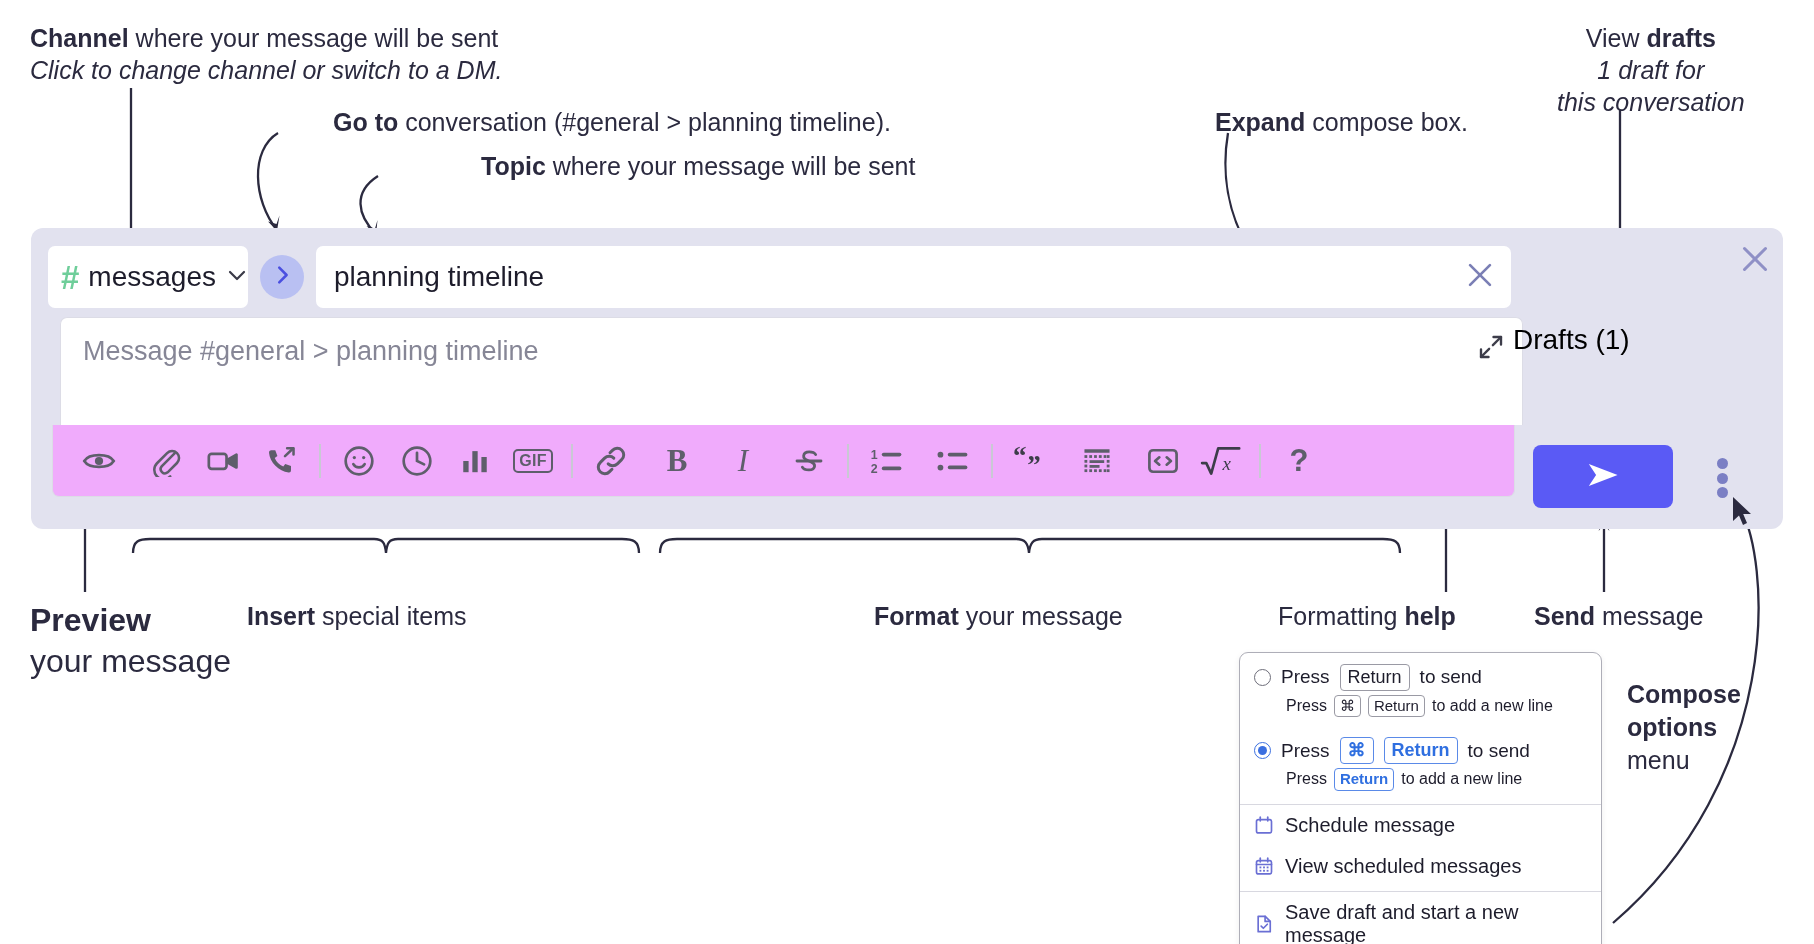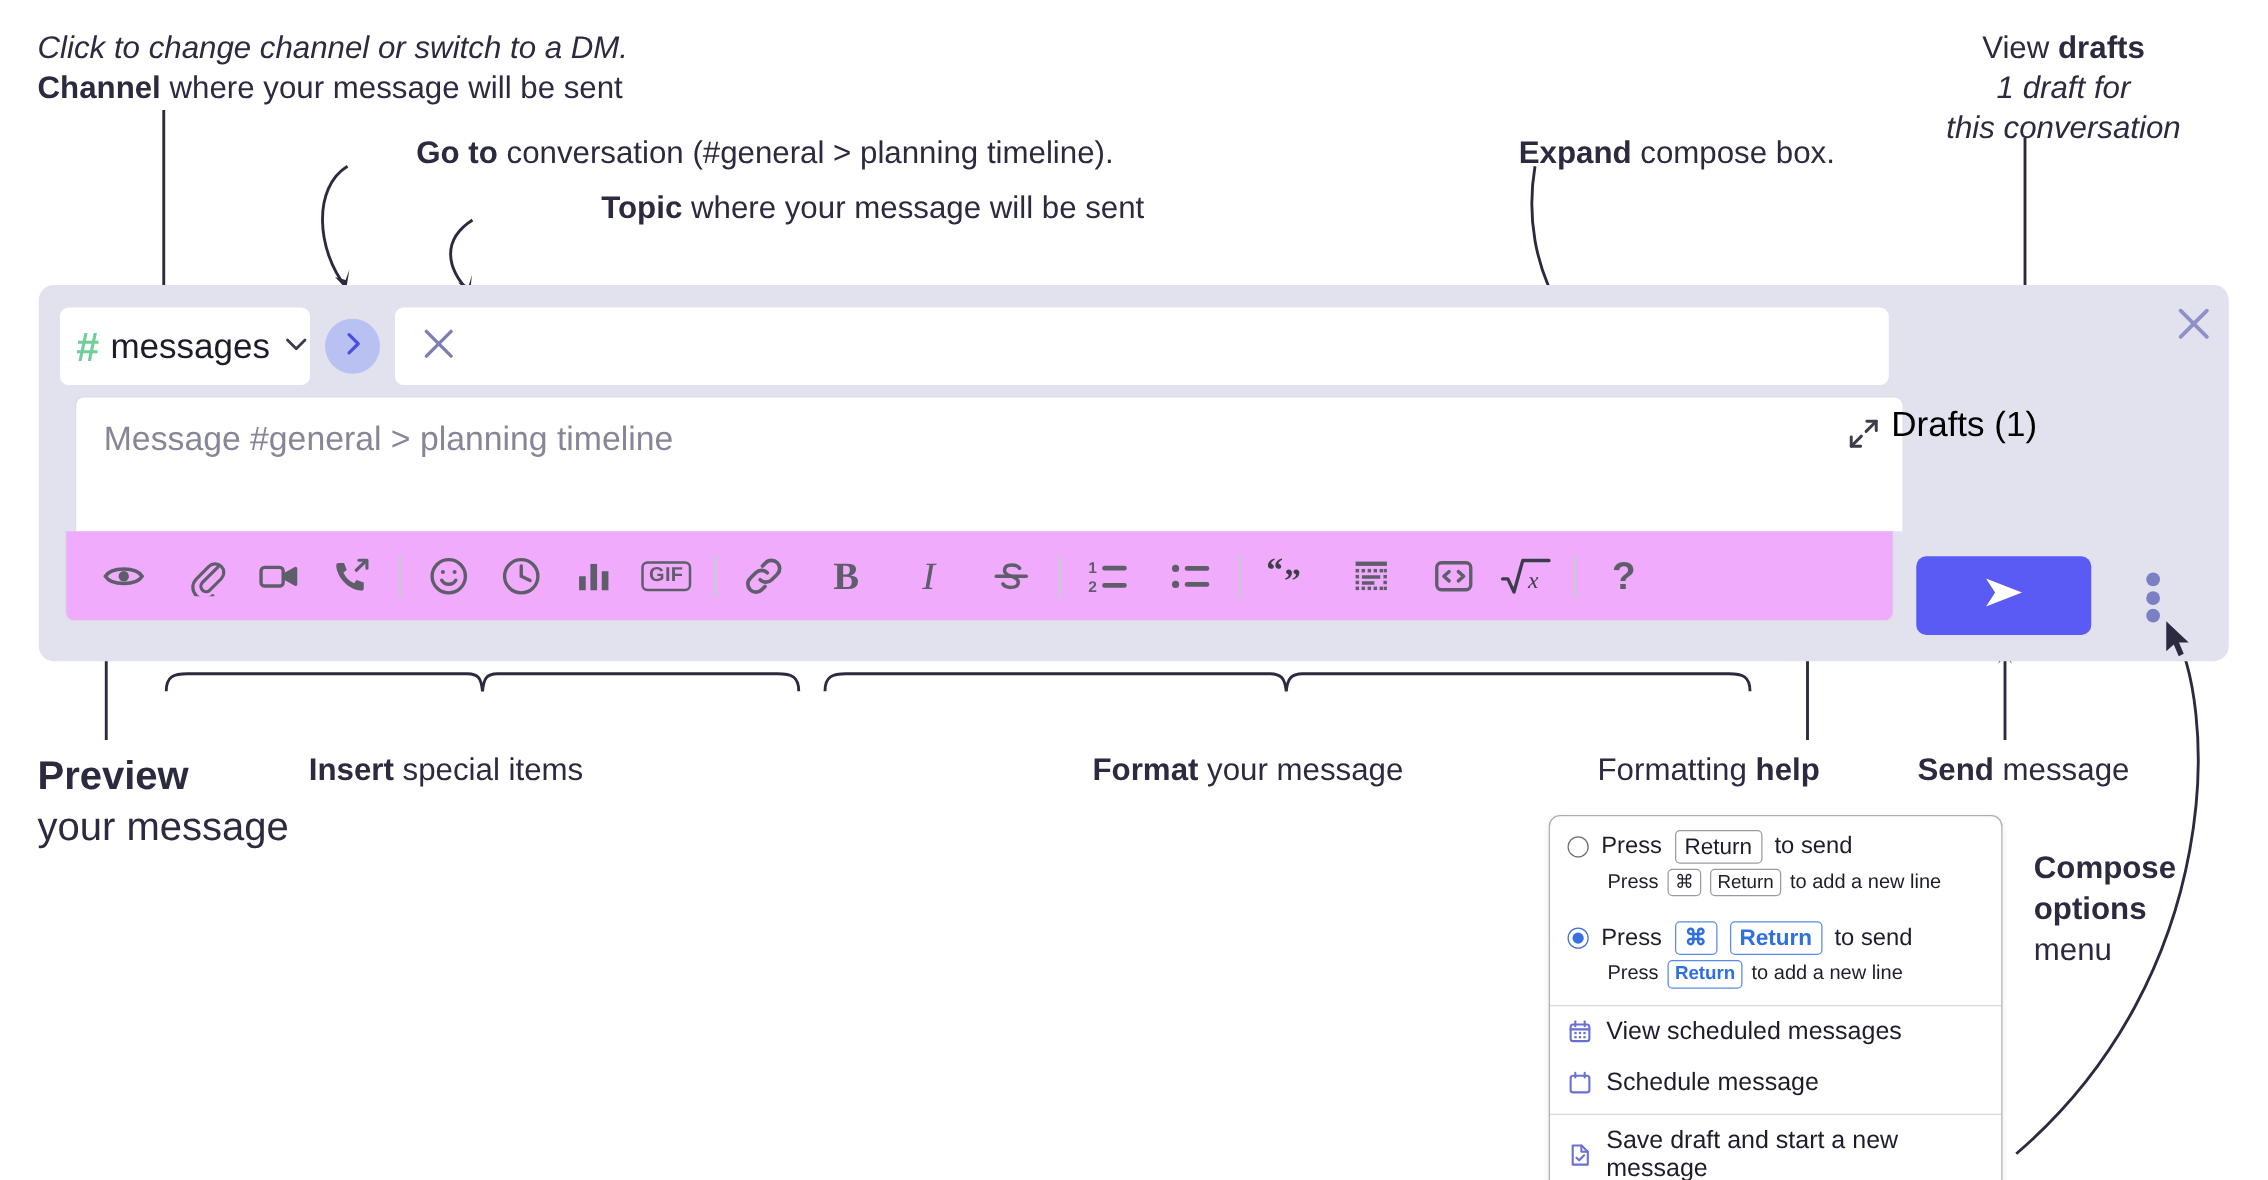--- a/index.html
+++ b/index.html
@@ -159,22 +159,22 @@
     <path d="M1446 499 l-5.5 12 l5.5 -6 l5.5 6 z" fill="#2b2a3f" stroke="none"></path>
 
     <path d="M1604 592 L1604 520"></path>
     <path d="M1604 519 l-5.5 12 l5.5 -6 l5.5 6 z" fill="#2b2a3f" stroke="none"></path>
 
     <path d="M1736 500 C 1775 560, 1780 780, 1613 923"></path>
   </g>
 </svg>
 
 <div class="caption cap-channel">
+  <div><b>Channel</b><span> where your message will be sent</span></div>
   <div><i>Click to change channel or switch to a DM.</i></div>
-  <div><b>Channel</b><span> where your message will be sent</span></div>
 </div>
 
 <div class="caption cap-goto">
   <b>Go to</b><span> conversation (#general &gt; planning timeline).</span>
 </div>
 
 <div class="caption cap-topic">
   <b>Topic</b><span> where your message will be sent</span>
 </div>
 
@@ -233,20 +233,21 @@
 
       <div id="goto-button">
         <span>
           <svg width="22" height="22" viewBox="0 0 24 24" fill="none" stroke="#4a4fe0" stroke-width="2.8" stroke-linecap="round" stroke-linejoin="round">
               <polyline points="9,4 17,12 9,20"></polyline>
             </svg>
         </span>
       </div>
 
       <div id="topic-field">
+        <span class="tval">planning timeline</span>
         <span>
           <svg width="34" height="34" viewBox="0 0 24 24" fill="none" stroke="#7b7fb5" stroke-width="1.9" stroke-linecap="round">
               <line x1="5" y1="5" x2="19" y2="19"></line>
               <line x1="19" y1="5" x2="5" y2="19"></line>
             </svg>
         </span>
       </div>
     </div>
 
     <div id="message-box">
@@ -466,47 +467,47 @@
     <span class="kbd sm blue">Return</span>
     <span>to add a new line</span>
   </div>
 
   <div class="menu-div"></div>
 
   <div class="menu-item">
     <span class="mi-icon">
       <svg width="20" height="20" viewBox="0 0 24 24" fill="none" stroke="#6a6fd4" stroke-width="2" stroke-linecap="round">
           <rect x="3" y="5.5" width="18" height="16" rx="2.4"></rect>
+          <line x1="7.5" y1="2.6" x2="7.5" y2="7.2"></line>
+          <line x1="16.5" y1="2.6" x2="16.5" y2="7.2"></line>
+        </svg>
+    </span>
+    <span>Schedule message</span>
+  </div>
+
+  <div class="menu-item">
+    <span class="mi-icon">
+      <svg width="20" height="20" viewBox="0 0 24 24" fill="none" stroke="#6a6fd4" stroke-width="2" stroke-linecap="round">
+          <rect x="3" y="5.5" width="18" height="16" rx="2.4"></rect>
           <line x1="3" y1="10.2" x2="21" y2="10.2"></line>
           <line x1="7.5" y1="2.6" x2="7.5" y2="7.2"></line>
           <line x1="16.5" y1="2.6" x2="16.5" y2="7.2"></line>
           <g fill="#6a6fd4" stroke="none">
             <rect x="6.6" y="12.6" width="2.2" height="2.2"></rect>
             <rect x="10.9" y="12.6" width="2.2" height="2.2"></rect>
             <rect x="15.2" y="12.6" width="2.2" height="2.2"></rect>
             <rect x="6.6" y="16.6" width="2.2" height="2.2"></rect>
             <rect x="10.9" y="16.6" width="2.2" height="2.2"></rect>
             <rect x="15.2" y="16.6" width="2.2" height="2.2"></rect>
           </g>
         </svg>
     </span>
     <span>View scheduled messages</span>
   </div>
 
-  <div class="menu-item">
-    <span class="mi-icon">
-      <svg width="20" height="20" viewBox="0 0 24 24" fill="none" stroke="#6a6fd4" stroke-width="2" stroke-linecap="round">
-          <rect x="3" y="5.5" width="18" height="16" rx="2.4"></rect>
-          <line x1="7.5" y1="2.6" x2="7.5" y2="7.2"></line>
-          <line x1="16.5" y1="2.6" x2="16.5" y2="7.2"></line>
-        </svg>
-    </span>
-    <span>Schedule message</span>
-  </div>
-
   <div class="menu-div"></div>
 
   <div class="menu-item">
     <span class="mi-icon">
       <svg width="20" height="20" viewBox="0 0 24 24" fill="none" stroke="#6a6fd4" stroke-width="2" stroke-linecap="round" stroke-linejoin="round">
           <path d="M5 2.8 h8.5 L19.5 8.8 V21.2 H5 Z"></path>
           <polyline points="13.3,2.8 13.3,8.9 19.4,8.9"></polyline>
           <polyline points="8.6,14.6 11.2,17.1 16,12.3"></polyline>
         </svg>
     </span>

